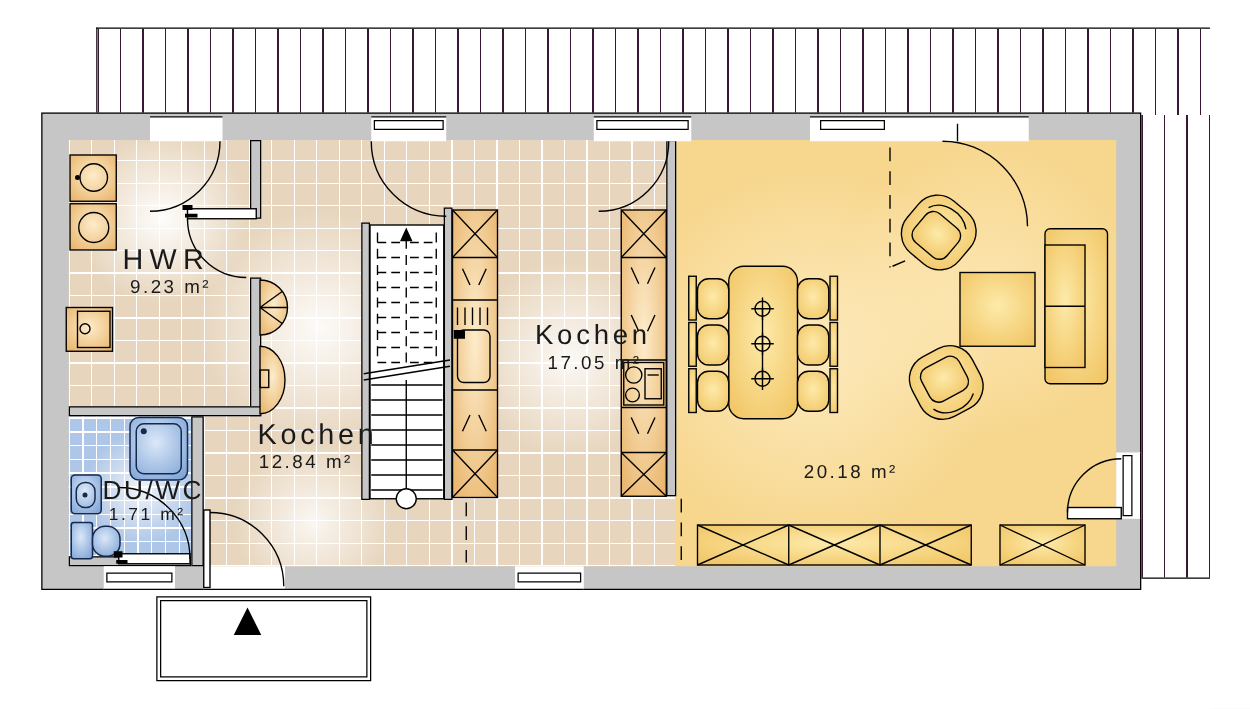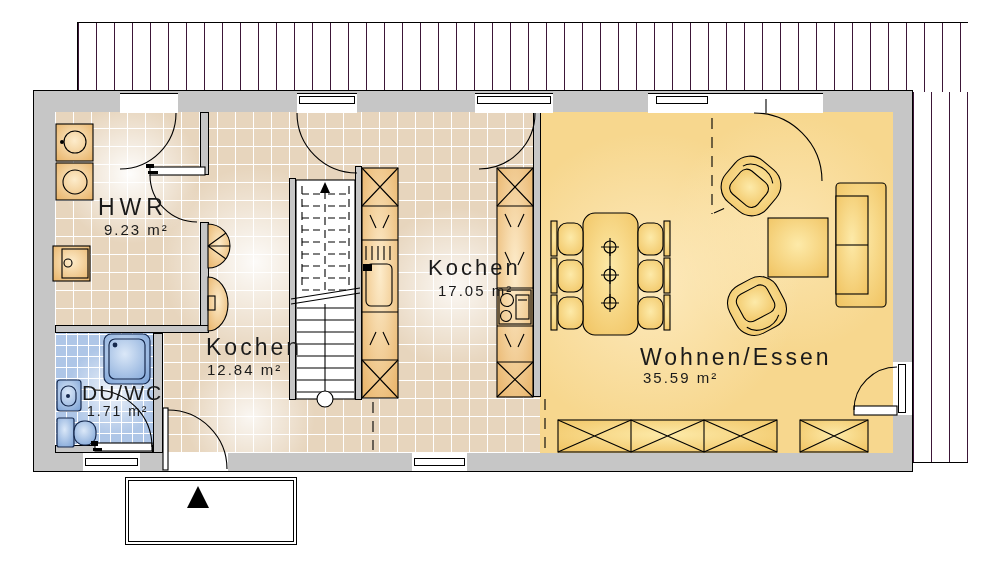--- a/index.html
+++ b/index.html
@@ -287,16 +287,15 @@
 
   <div class="room-name" style="left:82px;top:381px;font-size:21px;letter-spacing:2px;">DU/WC</div>
   <div class="room-area" style="left:87px;top:403px;font-size:14px;">1.71 m²</div>
 
   <div class="room-name" style="left:206px;top:334px;">Kochen</div>
   <div class="room-area" style="left:207px;top:361px;">12.84 m²</div>
 
   <div class="room-name" style="left:428px;top:255px;font-size:22px;">Kochen</div>
   <div class="room-area" style="left:414px;top:282px;margin-left:24px;">17.05 m²</div>
 
-  <div class="room-name" style="left:640px;top:344px;">Wohnen/Essen</div>
-  <div class="room-area" style="left:643px;top:369px;">35.59 m²</div>
+  <div class="room-area" style="left:643px;top:369px;">20.18 m²</div>
 
 </div>
 
 </body></html>

